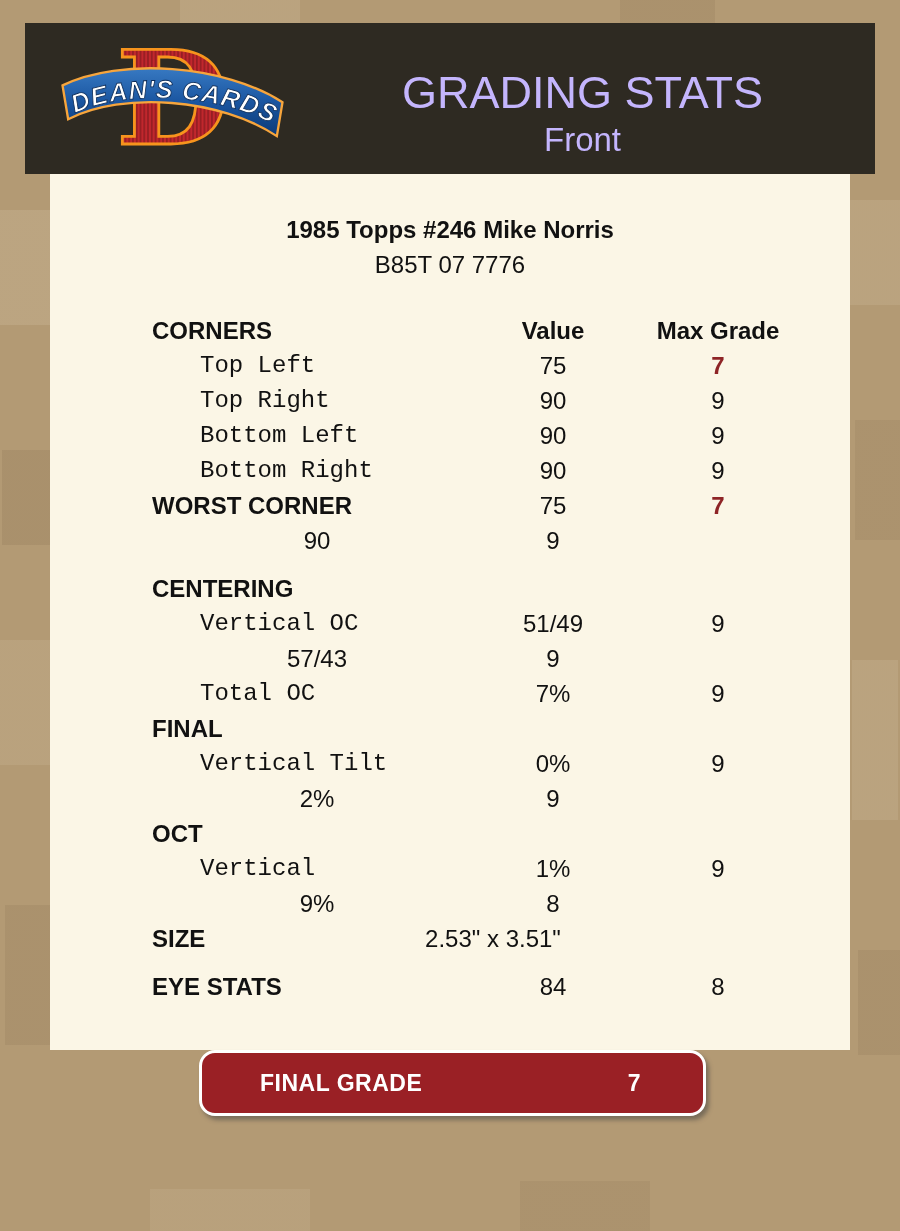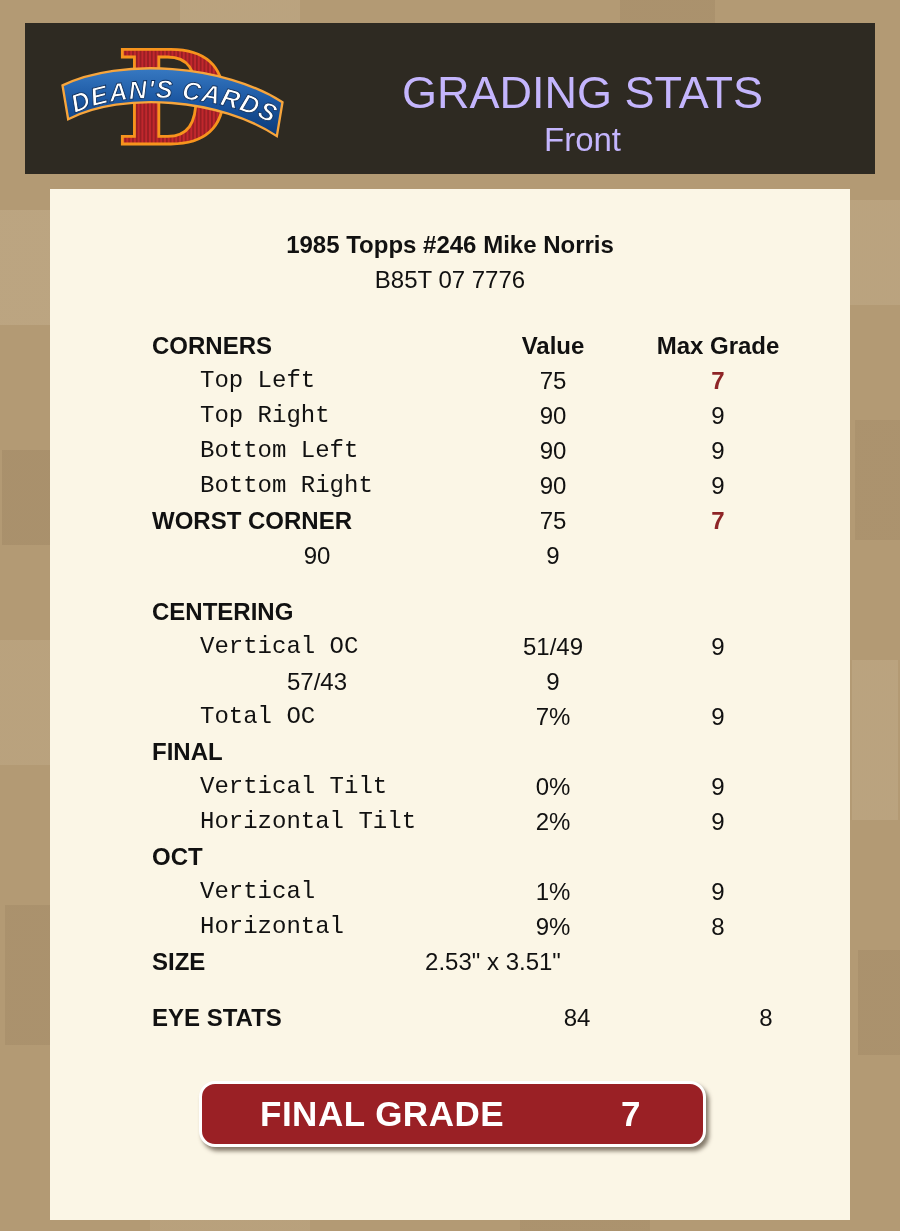--- a/index.html
+++ b/index.html
@@ -31,44 +31,44 @@
   .header-bar{
     position:absolute;left:25px;top:23px;width:850px;height:151px;
     background:var(--header-bg,#2e2a22);
     display:flex;align-items:center;
   }
   .logo{flex:0 0 auto;margin-left:30px;width:235px;height:138px;}
   .titles{flex:1;text-align:center;color:#c4b5fd;padding-top:28px;}
   .main-title{font-size:45px;line-height:54px;}
   .sub-title{font-size:33px;line-height:40px;}
   .panel{
-    position:absolute;left:50px;top:189px;width:800px;height:1031px;
+    position:absolute;left:50px;top:174px;width:800px;height:876px;
     background:var(--panel-bg,#fbf6e6);
   }
   .card-title{margin-top:38px;font-weight:bold;font-size:24px;line-height:35px;text-align:center;}
   .card-code{font-size:24px;line-height:35px;text-align:center;}
   .stats-table{margin-top:31px;margin-left:102px;width:660px;}
   .trow{display:grid;grid-template-columns:330px 142px 188px;font-size:24px;line-height:35px;}
   .cell-label{text-align:left;white-space:nowrap;}
   .cell-value{text-align:center;white-space:nowrap;}
   .cell-max{text-align:center;white-space:nowrap;}
   .trow.indent .cell-label{padding-left:48px;font-family:Liberation Mono, monospace;}
   .trow.section .cell-label{font-weight:bold;}
   .header-row .cell-label,.colhead{font-weight:bold;}
   .cell-max.red{color:var(--accent-red,#8e2426);font-weight:bold;}
   .cell-value.wide{transform:translateX(-60px);}
-  .trow.gap-before{margin-top:21px;gap:24px;}
+  .trow.gap-before{margin-top:13px;}
   .final-grade{
     margin:46px 0 0 149px;width:507px;height:66px;box-sizing:border-box;
     background:var(--button-red,#9a2025);
     border:3px solid #ffffff;border-radius:16px;
     box-shadow:3px 4px 4px rgba(110,100,85,.85);
     display:flex;align-items:center;justify-content:space-between;
     padding:0 62px 0 58px;
-    color:#fff;font-weight:bold;font-size:35px;letter-spacing:.5px;
+    color:#fff;font-weight:bold;font-size:23px;letter-spacing:.5px;
   }
 </style>
 </head>
 <body>
 
 <div class="page">
 
   <div class="header-bar">
     <div class="logo">
       <svg viewBox="0 0 250 145" width="235" height="138">
@@ -172,39 +172,37 @@
     <div class="cell-max"></div>
   </div>
 
   <div class="trow indent">
     <div class="cell-label">Vertical Tilt</div>
     <div class="cell-value">0%</div>
     <div class="cell-max">9</div>
   </div>
 
   <div class="trow indent">
-    <div class="cell-label">Horizontal Tilt</div>
     <div class="cell-value">2%</div>
     <div class="cell-max">9</div>
   </div>
 
   <div class="trow section">
     <div class="cell-label">OCT</div>
     <div class="cell-value"></div>
     <div class="cell-max"></div>
   </div>
 
   <div class="trow indent">
     <div class="cell-label">Vertical</div>
     <div class="cell-value">1%</div>
     <div class="cell-max">9</div>
   </div>
 
   <div class="trow indent">
-    <div class="cell-label">Horizontal</div>
     <div class="cell-value">9%</div>
     <div class="cell-max">8</div>
   </div>
 
   <div class="trow section">
     <div class="cell-label">SIZE</div>
     <div class="cell-value wide">2.53" x 3.51"</div>
     <div class="cell-max"></div>
   </div>
 

